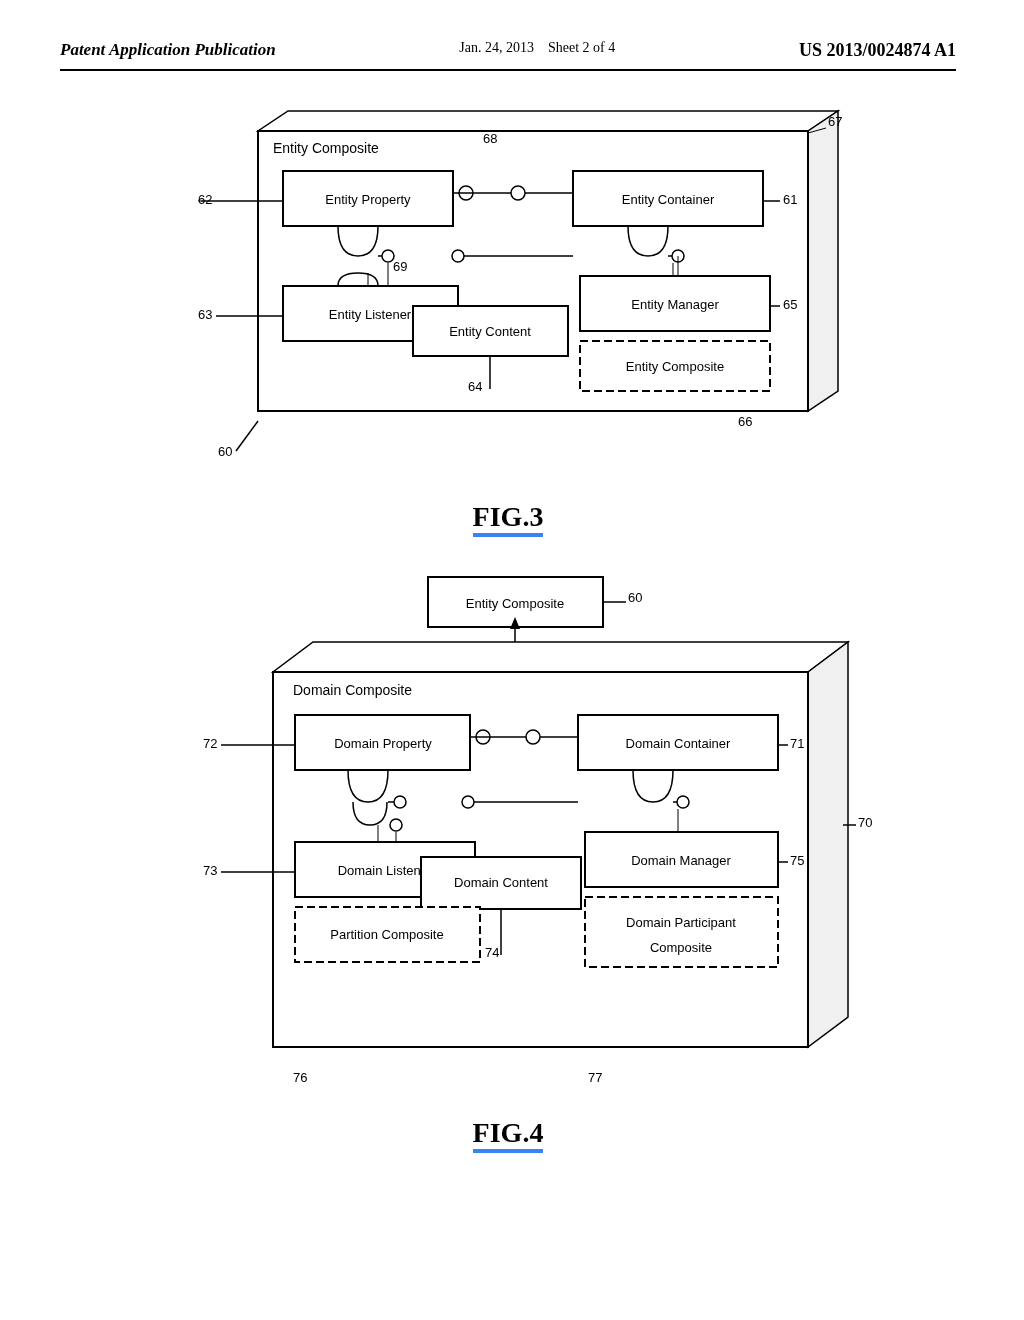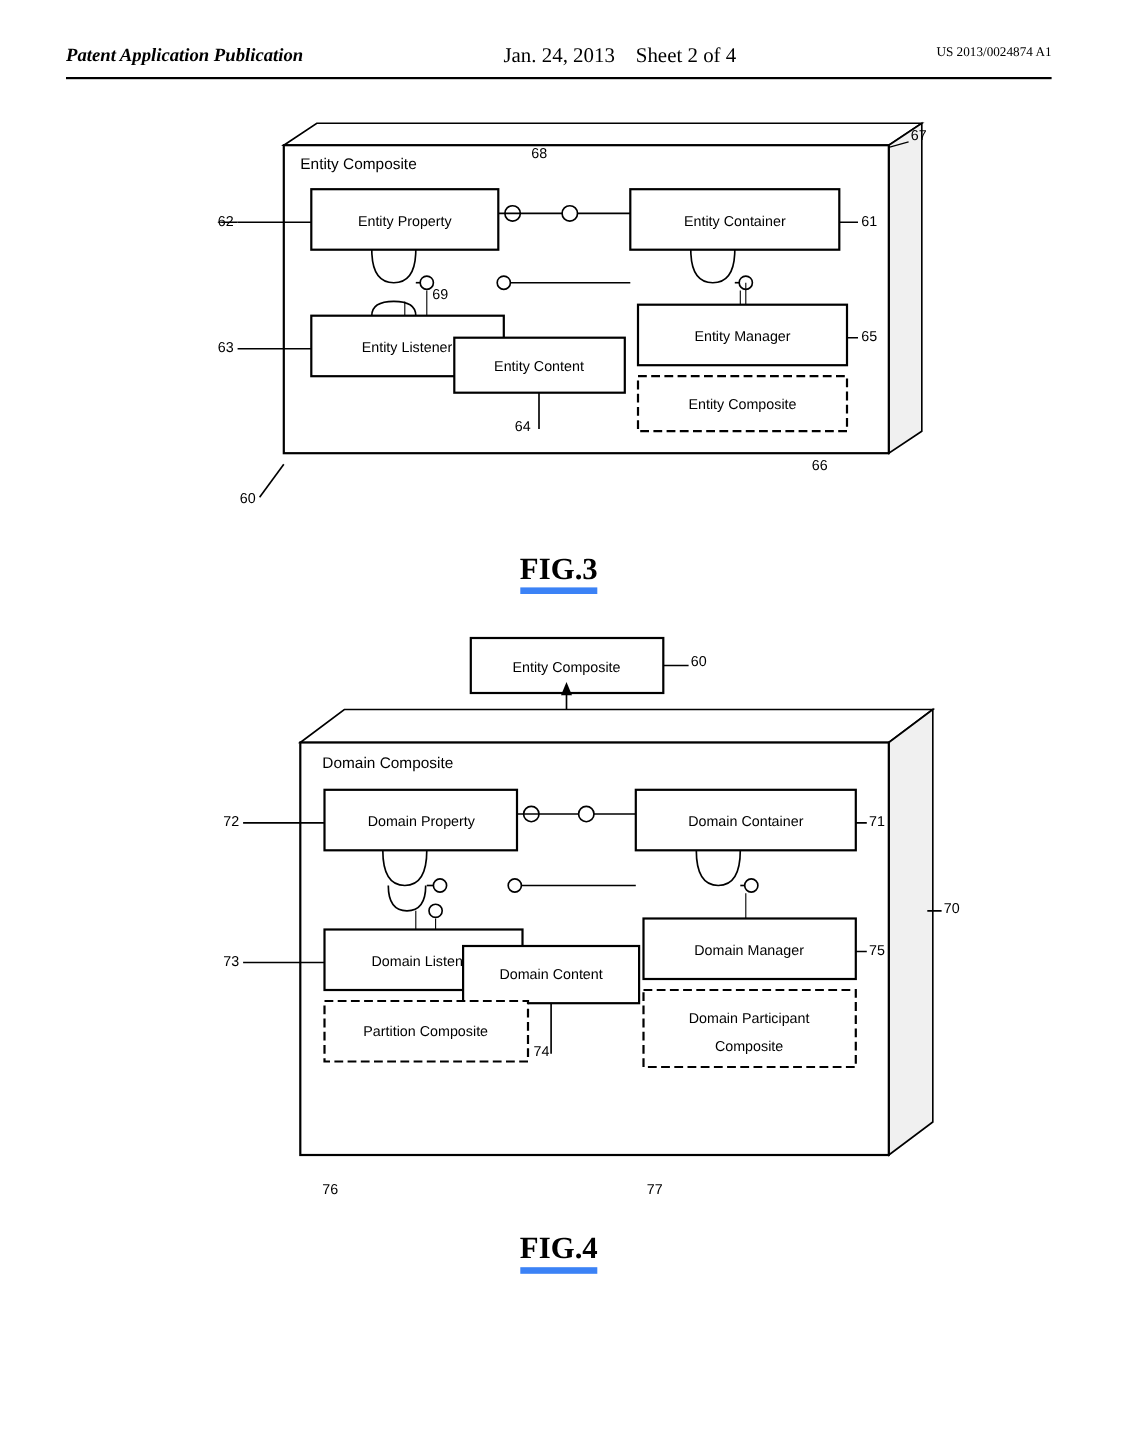--- a/index.html
+++ b/index.html
@@ -30,45 +30,45 @@
       margin-bottom: 30px;
     }
 
     .header-left {
       font-size: 17px;
       font-weight: bold;
       font-style: italic;
     }
 
     .header-center {
-      font-size: 19px;
+      font-size: 14px;
     }
 
     .header-right {
-      font-size: 12px;
-      font-weight: normal;
+      font-size: 18px;
+      font-weight: bold;
     }
 
     
     .diagram-svg {
       display: block;
       margin: 0 auto;
     }
 
     .fig-label {
       font-size: 28px;
       font-weight: bold;
       text-align: center;
       margin-top: 5px;
       margin-bottom: 5px;
     }
 
     .fig-label-underline {
       display: inline-block;
-      border-bottom: 6px solid #3b82f6;
+      border-bottom: 4px solid #3b82f6;
     }
 
     .diagram-wrapper {
       position: relative;
       width: 100%;
       display: flex;
       flex-direction: column;
       align-items: center;
     }
   </style>

